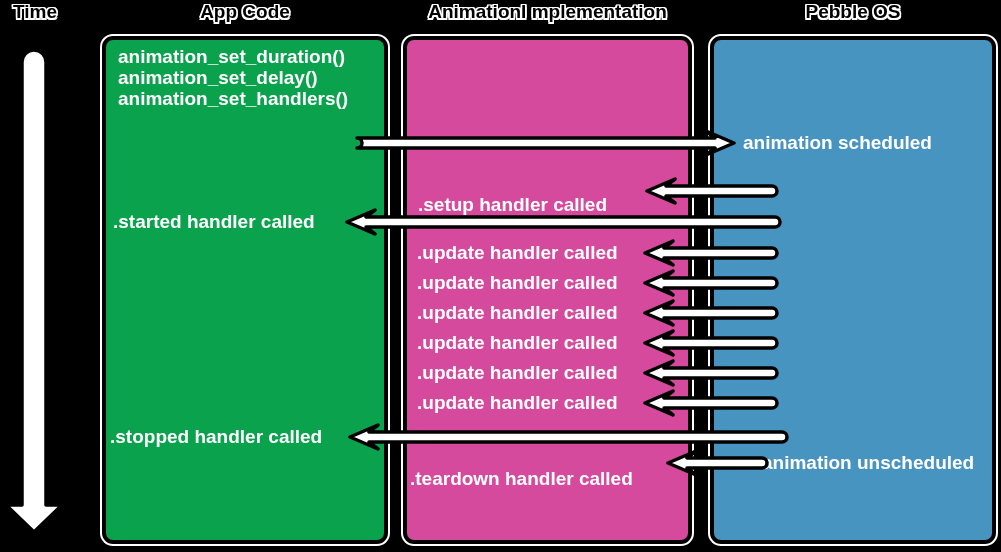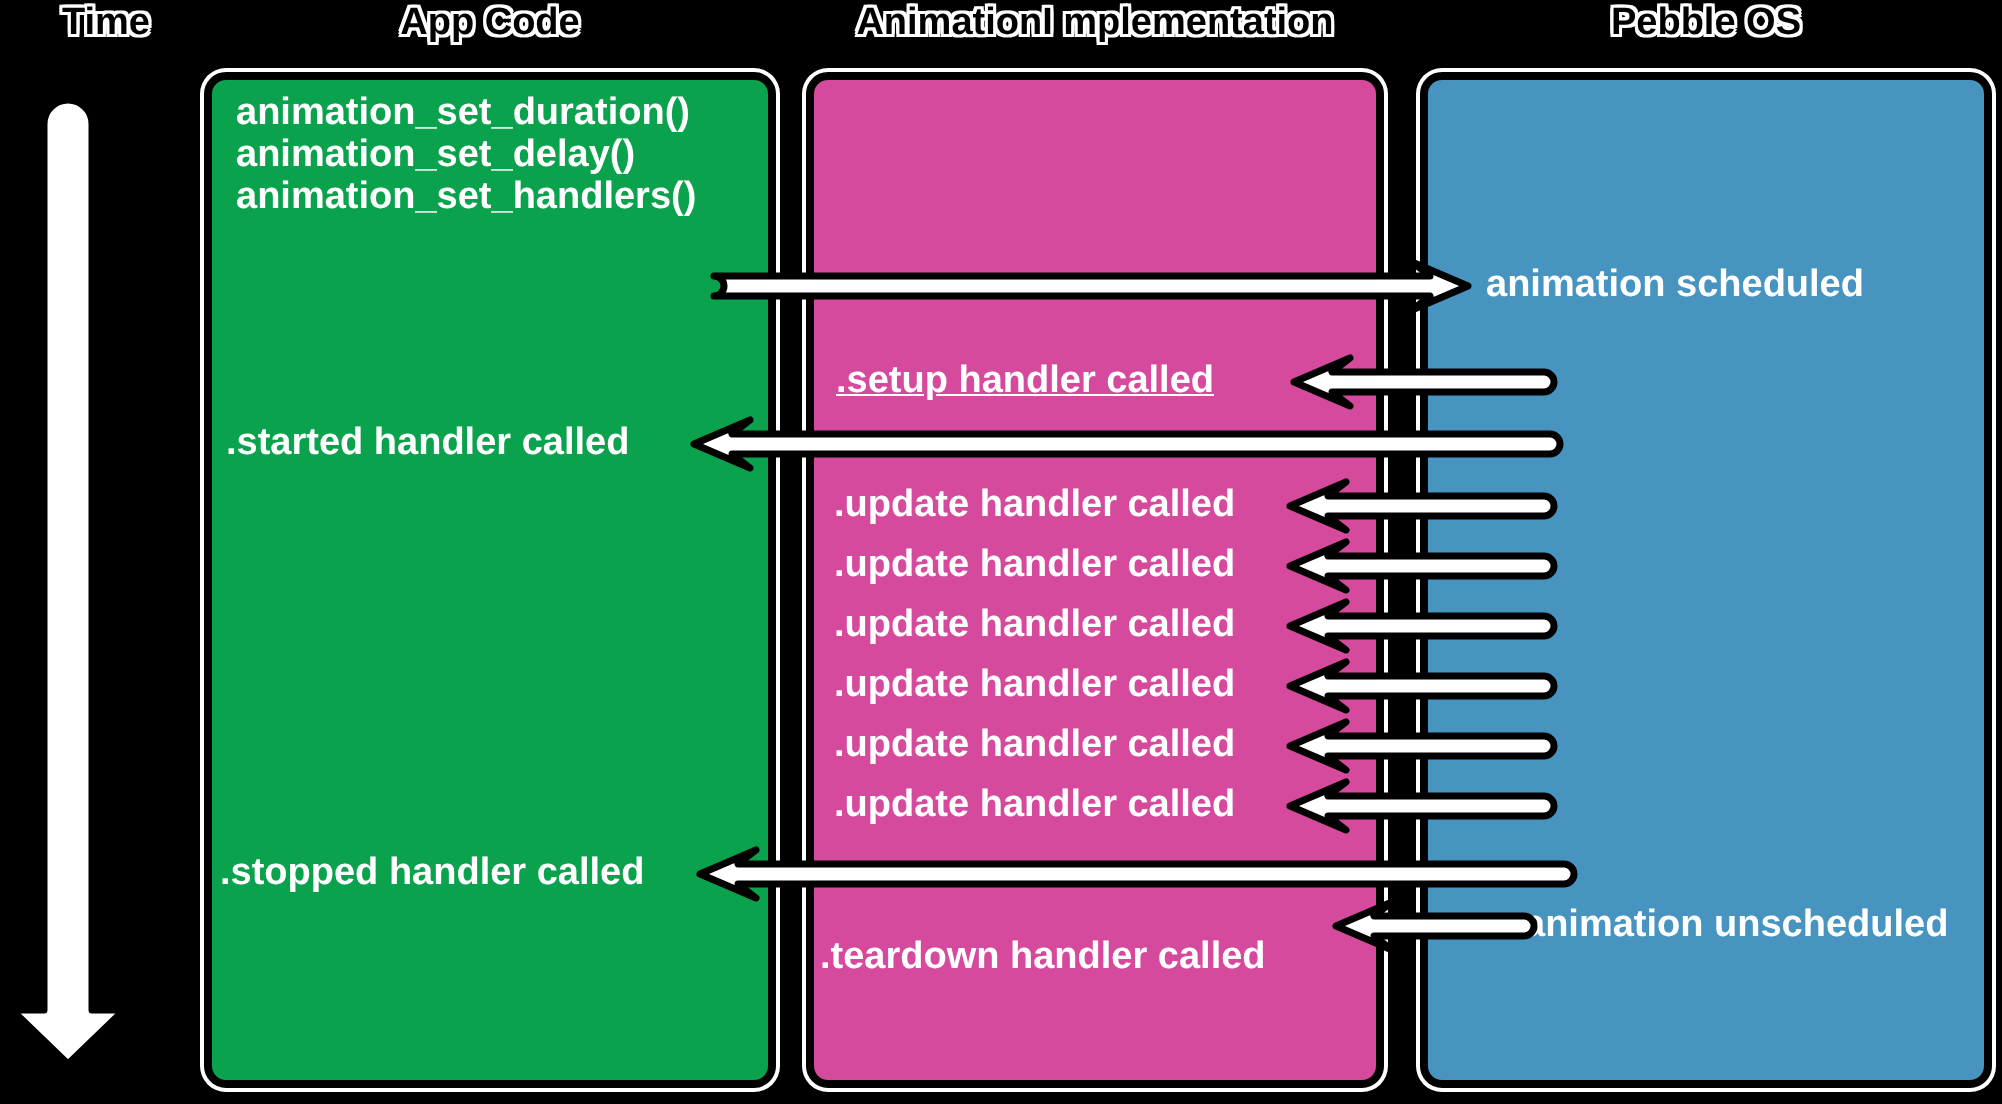--- a/index.html
+++ b/index.html
@@ -60,39 +60,39 @@
     position: absolute;
     left: 0; top: 0;
     pointer-events: none;
   }
 </style>
 </head>
 <body>
 
 <div class="canvas">
 
-  <div class="col-header" style="left:24px; width:58px;text-align:center;">Time</div>
+  <div class="col-header" style="left:6px; width:58px;text-align:center;">Time</div>
   <div class="col-header" style="left:102px; width:286px;">App Code</div>
   <div class="col-header" style="left:403px; width:289px;">AnimationI mplementation</div>
   <div class="col-header" style="left:710px; width:286px;">Pebble OS</div>
 
   <div class="box" id="box-app" style="left: 102px; width: 286px; background: rgb(10, 162, 77);"></div>
   <div class="box" id="box-impl" style="left: 403px; width: 289px; background: rgb(213, 74, 157);"></div>
   <div class="box" id="box-os" style="left: 710px; width: 286px; background: rgb(71, 148, 193);"></div>
 
   <div class="calls">
     <div>animation_set_duration()</div>
     <div>animation_set_delay()</div>
     <div>animation_set_handlers()</div>
   </div>
 
   <div class="lbl" style="left:113px; top:210px;">.started handler called</div>
   <div class="lbl" style="left:110px; top:425px;">.stopped handler called</div>
 
-  <div class="lbl" style="left:418px; top:179px;text-decoration:underline;">.setup handler called</div>
+  <div class="lbl" style="left:418px; top:193px;">.setup handler called</div>
   <div class="lbl" style="left:417px; top:241px;">.update handler called</div>
   <div class="lbl" style="left:417px; top:271px;">.update handler called</div>
   <div class="lbl" style="left:417px; top:301px;">.update handler called</div>
   <div class="lbl" style="left:417px; top:331px;">.update handler called</div>
   <div class="lbl" style="left:417px; top:361px;">.update handler called</div>
   <div class="lbl" style="left:417px; top:391px;">.update handler called</div>
   <div class="lbl" style="left:410px; top:451px;margin-top:16px;">.teardown handler called</div>
 
   <div class="lbl" style="left:743px; top:131px;">animation scheduled</div>
   <div class="lbl" style="left:762px; top:451px;">animation unscheduled</div>

